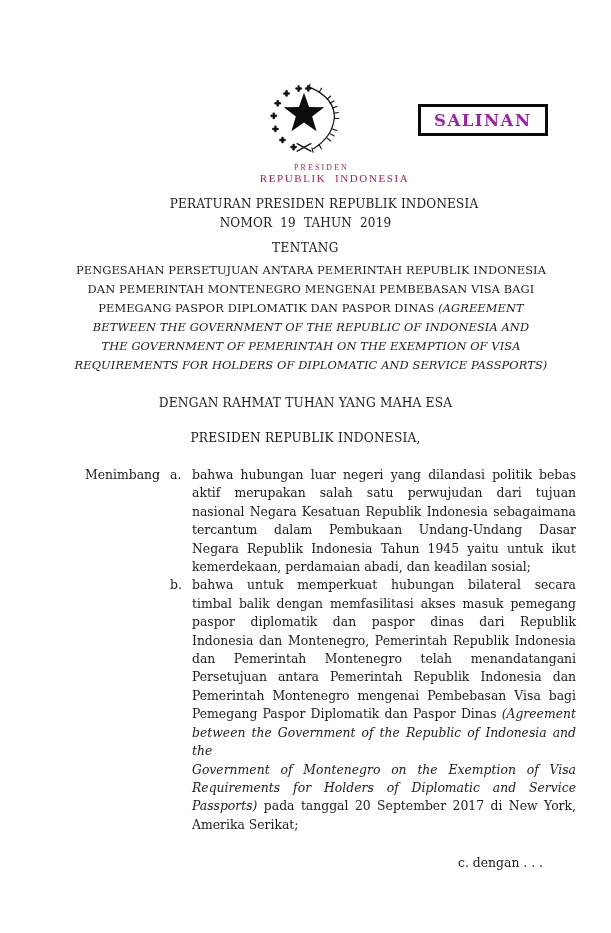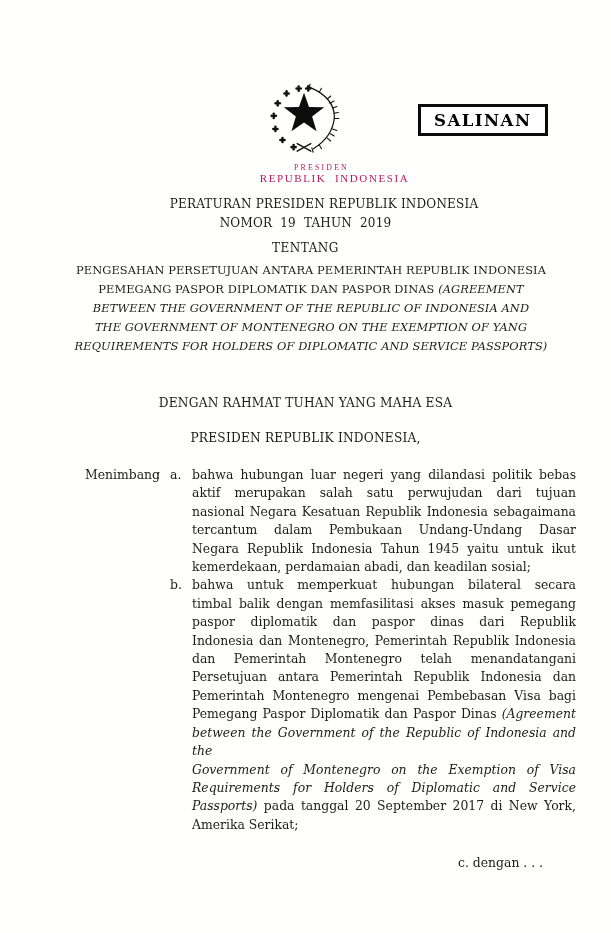--- a/index.html
+++ b/index.html
@@ -22,21 +22,21 @@
     position: absolute;
     left: 418px; top: 104px;
     border: 3.5px solid #0a0a0a;
     padding: 4px 13px 3px 13px;
     background: #fff;
   }
   .stamp span {
     font-size: 16.5px;
     font-weight: bold;
     letter-spacing: 1.5px;
-    color: #000000;
+    color: #a21caf;
   }
 
   
   .letterhead {
     position: absolute; top: 163px; left: 16px; width: 100%;
     text-align: center;
     font-family: Liberation Serif, serif;
     color: #be185d;
   }
   .lh1 { font-size: 7.8px; letter-spacing: 2.2px; line-height: 10px; }
@@ -140,23 +140,24 @@
     <div class="lh1">PRESIDEN</div>
     <div class="lh2">REPUBLIK  INDONESIA</div>
   </div>
 
   <div class="c title1">PERATURAN PRESIDEN REPUBLIK INDONESIA</div>
   <div class="c title2">NOMOR  19  TAHUN  2019</div>
   <div class="c tentang">TENTANG</div>
 
   <div class="subject">
     <div class="sl">PENGESAHAN PERSETUJUAN ANTARA PEMERINTAH REPUBLIK INDONESIA</div>
+    <div class="sl">DAN PEMERINTAH MONTENEGRO MENGENAI PEMBEBASAN VISA BAGI</div>
     <div class="sl"><span>PEMEGANG PASPOR DIPLOMATIK DAN PASPOR DINAS </span><i class="it">(AGREEMENT</i></div>
     <div class="sl it">BETWEEN THE GOVERNMENT OF THE REPUBLIC OF INDONESIA AND</div>
-    <div class="sl it">THE GOVERNMENT OF MONTENEGRO ON THE EXEMPTION OF YANG</div>
+    <div class="sl it">THE GOVERNMENT OF PEMERINTAH ON THE EXEMPTION OF VISA</div>
     <div class="sl it">REQUIREMENTS FOR HOLDERS OF DIPLOMATIC AND SERVICE PASSPORTS)</div>
   </div>
 
   <div class="c invocation">DENGAN RAHMAT TUHAN YANG MAHA ESA</div>
   <div class="c authority">PRESIDEN REPUBLIK INDONESIA,</div>
 
   <div class="menimbang">
     <div class="mlabel">Menimbang</div>
     <div class="mcolon">:</div>
     <div class="items">

